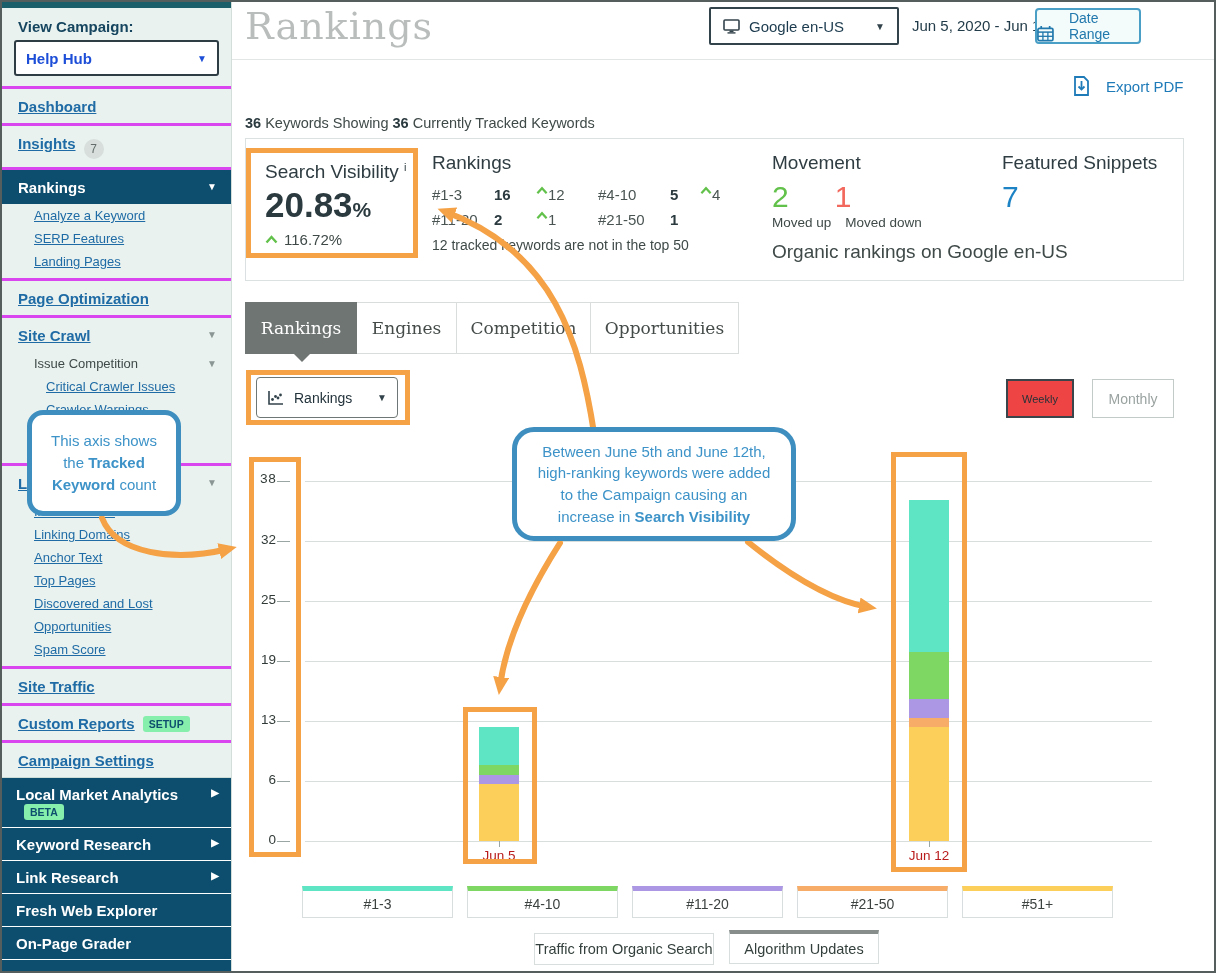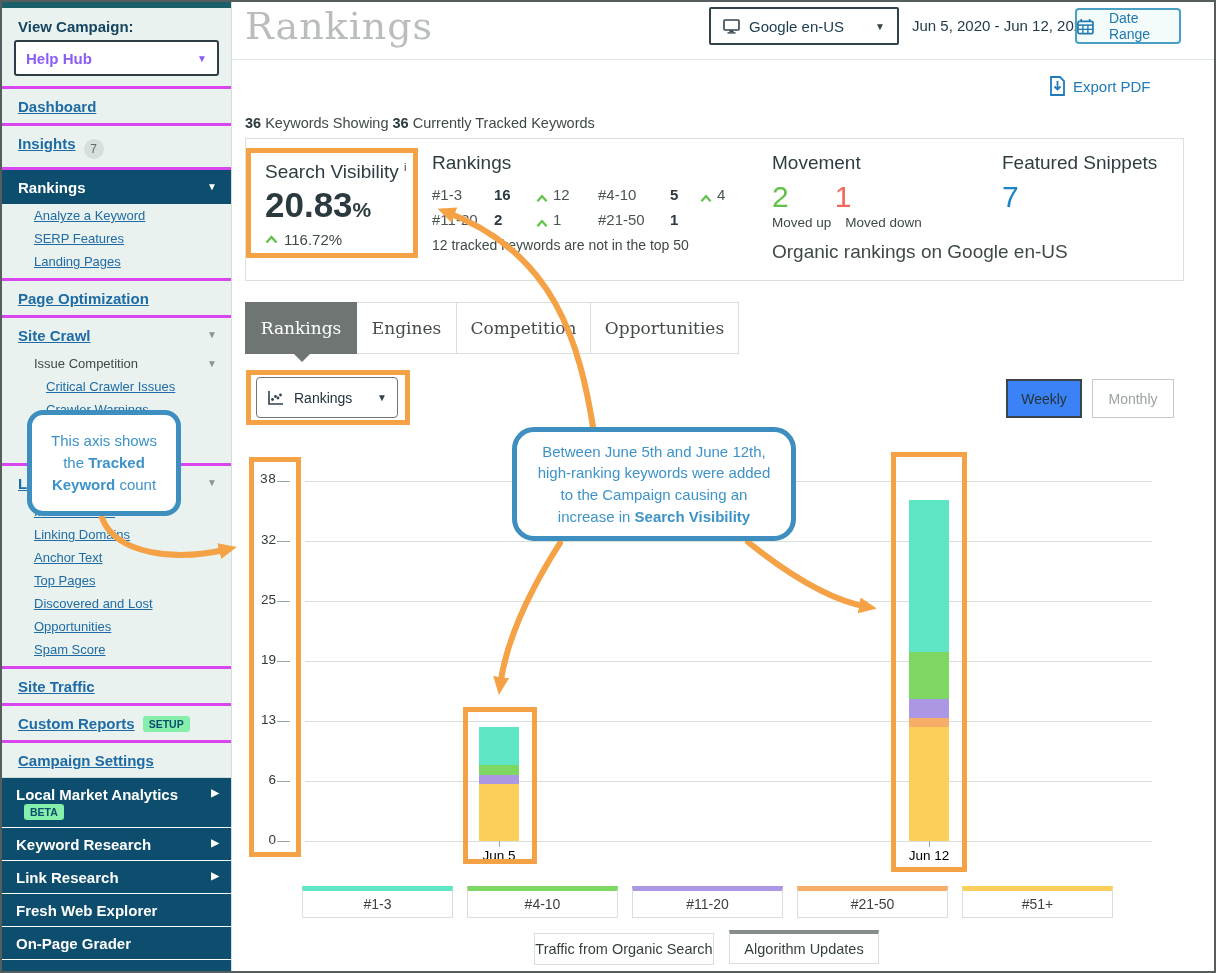--- a/index.html
+++ b/index.html
@@ -15,21 +15,21 @@
   
   .sidebar {
     position:absolute; left:0; top:0; width:230px; height:969px;
     background:#e9f2ef; border-right:1px solid #d3dedb;
   }
   .top-strip { height:6px; background:#1b5f6b; }
   .side-label { margin:10px 16px 5px; font-weight:700; font-size:15px; color:#15455f; }
   .campaign-select {
     margin:0 12px 10px; height:34px; background:#fff; border:2px solid #2e3d44;
     border-radius:3px; display:flex; align-items:center; justify-content:space-between;
-    padding:16px 10px; font-weight:700; font-size:15px; color:#8b5cf6; cursor:pointer;
+    padding:16px 10px; font-weight:700; font-size:15px; color:#1d4ed8; cursor:pointer;
   }
   .nav-row {
     position:relative; border-top:3px solid #d946ef; padding:9px 16px 8px;
     font-weight:700; font-size:15px;
   }
   .nav-row a, .sub a { color:#1f6ba5; text-decoration:underline; }
   .nav-row .chev { position:absolute; right:14px; top:11px; color:#8a9693; font-size:10px; }
   .nav-row.active { background:#0d4d6d; }
   .nav-row.active a { color:#ffffff; text-decoration:none; }
   .nav-row.active .chev { color:#ffffff; }
@@ -57,45 +57,45 @@
   .page-title { position:absolute; left:13px; top:2px; font-family:"DejaVu Serif", serif;
     font-size:38px; font-weight:400; color:#b9bdbc; letter-spacing:1px; }
   .engine-select {
     position:absolute; left:477px; top:5px; width:190px; height:38px; background:#fff;
     border:2px solid #33434b; border-radius:2px; display:flex; align-items:center;
     padding:0 12px; gap:9px; font-size:15px; color:#1c3b4e; cursor:pointer;
   }
   .engine-select .dd { margin-left:auto; font-size:10px; color:#33434b; }
   .date-text { position:absolute; left:680px; top:15px; font-size:15px; color:#233c49; }
   .date-range-btn {
-    position:absolute; left:843px; top:6px; width:106px; height:36px;
+    position:absolute; left:803px; top:6px; width:106px; height:36px;
     border:2px solid #4a9fc7; border-radius:4px; background:#f4fbfb; color:#2179ad;
-    display:flex; align-items:center; justify-content:center; gap:15px; font-size:14px; cursor:pointer;
+    display:flex; align-items:flex-end; justify-content:center; gap:15px; font-size:14px; cursor:pointer;
   }
   .header-divider { position:absolute; left:0; top:57px; width:986px; height:1px; background:#e2e7e6; }
-  .export-pdf { position:absolute; left:817px; top:74px; display:flex; align-items:center; gap:7px;
+  .export-pdf { position:absolute; left:841px; top:74px; display:flex; align-items:center; gap:16px;
     color:#1f7ab8; font-size:15px; cursor:pointer; }
   .kw-line { position:absolute; left:13px; top:113px; font-size:14.5px; color:#3f4a48; }
   .kw-line b { color:#2b3a3f; }
   .summary-panel { position:absolute; left:13px; top:136px; width:939px; height:143px;
     border:1px solid #dbe1e0; background:#fff; }
   .col-title { font-size:19px; color:#2f3d42; }
   .sv-box {
     position:absolute; left:14px; top:146px; width:172px; height:110px;
     border:5px solid #f5a145; background:#fff; z-index:4; padding:8px 0 0 14px;
   }
   .sv-box sup { font-size:11px; color:#2f3d42; }
   .sv-value { font-size:35px; font-weight:700; color:#2b3a3f; margin-top:2px; }
   .sv-value .pct { font-size:21px; font-weight:700; }
   .sv-change { margin-top:6px; font-size:15px; color:#3f4a48; display:flex; align-items:center; gap:6px; }
   .rank-col { position:absolute; left:200px; top:150px; width:330px; }
   .rank-grid { margin-top:12px; display:grid; grid-template-columns:62px 42px 62px 72px 30px 46px;
     row-gap:8px; font-size:15px; color:#4a5553; align-items:center; }
   .rank-grid .val { font-weight:700; color:#2b3a3f; }
-  .rank-grid .chg { display:flex; align-items:flex-end; gap:5px; }
+  .rank-grid .chg { display:flex; align-items:flex-start; }
   .rank-note { margin-top:9px; font-size:14px; color:#3f4a48; }
   .move-col { position:absolute; left:540px; top:150px; width:220px; }
   .move-nums { display:flex; gap:46px; margin-top:6px; }
   .num-green { font-size:30px; color:#62c14a; }
   .num-red { font-size:30px; color:#f2685c; }
   .move-labels { display:flex; gap:14px; font-size:13.5px; color:#3f4a48; margin-top:1px; }
   .move-note { margin-top:11px; font-size:19px; color:#3f4a48; white-space:nowrap; }
   .fs-col { position:absolute; left:770px; top:150px; }
   .num-blue { font-size:30px; color:#1d83c4; margin-top:6px; }
   
@@ -108,34 +108,34 @@
   .tab:first-child { border-left:1px solid #d9dedd; }
   .tab.active { background:#6f7573; color:#fff; border-color:#6f7573; position:relative; }
   .tab-pointer { position:absolute; left:62px; top:352px; width:0; height:0;
     border-left:8px solid transparent; border-right:8px solid transparent; border-top:8px solid #6f7573; }
   
   .ct-box { position:absolute; left:14px; top:368px; width:164px; height:55px;
     border:5px solid #f5a145; z-index:4; background:#fff; display:flex; align-items:center; }
   .ct-btn { margin-left:5px; width:142px; height:41px; border:1px solid #6e7775; border-radius:4px;
     display:flex; align-items:center; gap:10px; padding:0 10px; font-size:14px; color:#23333b; cursor:pointer; }
   .ct-btn .dd { margin-left:auto; font-size:10px; color:#33434b; }
-  .weekly-btn { position:absolute; left:774px; top:377px; width:76px; height:39px;
-    border:2px solid #39454a; background:#3b82f6; color:#263238; font-size:14px;
+  .weekly-btn { position:absolute; left:774px; top:377px; width:68px; height:39px;
+    border:2px solid #39454a; background:#ef4444; color:#263238; font-size:11px;
     display:flex; align-items:center; justify-content:center; cursor:pointer; }
   .monthly-btn { position:absolute; left:860px; top:377px; width:82px; height:39px;
     border:1px solid #c3cbc9; background:#fff; color:#9aa3a1; font-size:14px;
     display:flex; align-items:center; justify-content:center; cursor:pointer; }
   
   .chart { position:absolute; left:0; top:440px; width:986px; height:440px; }
   .gridline { position:absolute; left:73px; width:847px; height:1px; background:#d7dedc; }
   .ytick-dash { position:absolute; left:45px; width:13px; height:1px; background:#9aa6a3; }
   .ylabel { position:absolute; left:10px; width:34px; text-align:right; font-size:13.5px; color:#323b39; }
   .bar-seg { position:absolute; width:40px; }
   .xtick { position:absolute; width:1px; height:6px; background:#9aa6a3; top:399px; }
-  .xlabel { position:absolute; width:70px; text-align:center; font-size:13.5px; color:#000000; top:406px; }
+  .xlabel { position:absolute; width:70px; text-align:center; font-size:13.5px; color:#b91c1c; top:406px; }
   .yaxis-box { position:absolute; left:17px; top:455px; width:52px; height:400px;
     border:5px solid #f5a145; z-index:4; }
   .jun5-box { position:absolute; left:231px; top:705px; width:74px; height:157px;
     border:5px solid #f5a145; z-index:4; }
   .jun12-box { position:absolute; left:659px; top:450px; width:76px; height:420px;
     border:5px solid #f5a145; z-index:4; }
   
   .legend { position:absolute; top:884px; left:0; width:986px; height:32px; }
   .legend-item { position:absolute; width:151px; height:32px; background:#fff;
     border:1px solid #d8dedd; border-top:5px solid #ccc; display:flex; align-items:center;

